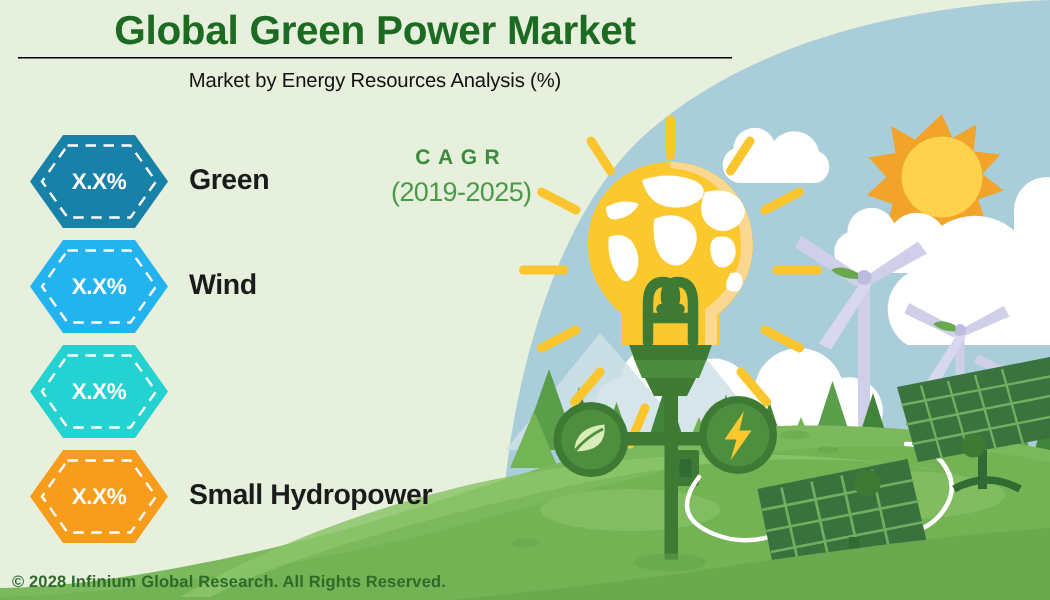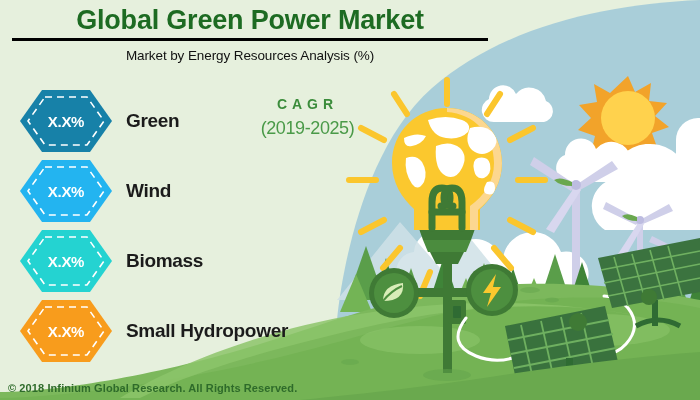--- a/index.html
+++ b/index.html
@@ -33,21 +33,21 @@
   }
   .title {
     font-size: 27px;
     font-weight: bold;
     color: #1d6b22;
     text-align: center;
     letter-spacing: -0.2px;
     line-height: 32px;
     padding-bottom: 2px;
     margin: 0 12px;
-    border-bottom: 3px solid #000000;
+    border-bottom: 1px solid #000000;
   }
   .subtitle {
     font-size: 13.5px;
     font-weight: normal;
     color: #111111;
     text-align: center;
     margin-top: 7px;
     letter-spacing: -0.1px;
   }
   
@@ -404,36 +404,35 @@
     </div>
 
     <div class="legend-row">
       <div class="hexwrap">
         <svg class="hex" viewBox="0 0 96 68">
           <polygon points="24,3 72,3 94,34 72,65 24,65 2,34" fill="#24d3d1"></polygon>
           <polygon points="27,10 69,10 86,34 69,58 27,58 10,34" fill="none" stroke="#ffffff" stroke-width="1.6" stroke-dasharray="7 5"></polygon>
         </svg>
         <div class="hex-value">X.X%</div>
       </div>
-      <div class="legend-label">Biomass</div>
     </div>
 
     <div class="legend-row">
       <div class="hexwrap">
         <svg class="hex" viewBox="0 0 96 68">
           <polygon points="24,3 72,3 94,34 72,65 24,65 2,34" fill="#f89c1c"></polygon>
           <polygon points="27,10 69,10 86,34 69,58 27,58 10,34" fill="none" stroke="#ffffff" stroke-width="1.6" stroke-dasharray="7 5"></polygon>
         </svg>
         <div class="hex-value">X.X%</div>
       </div>
       <div class="legend-label">Small Hydropower</div>
     </div>
 
   </div>
 
   <div class="cagr">
     <div class="cagr-label">CAGR</div>
     <div class="cagr-period">(2019-2025)</div>
   </div>
 
-  <div class="footer">© 2018 Infinium Global Research. All Rights Reserved.</div>
+  <div class="footer">© 2028 Infinium Global Research. All Rights Reserved.</div>
 
 </div>
 
 </body></html>

